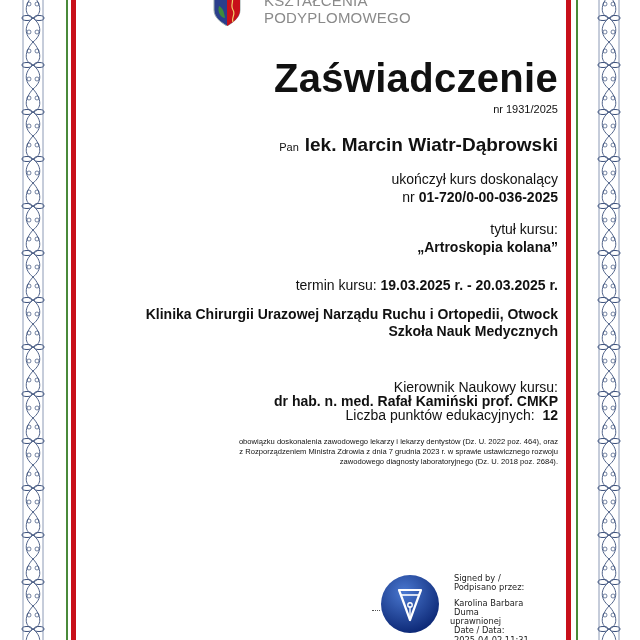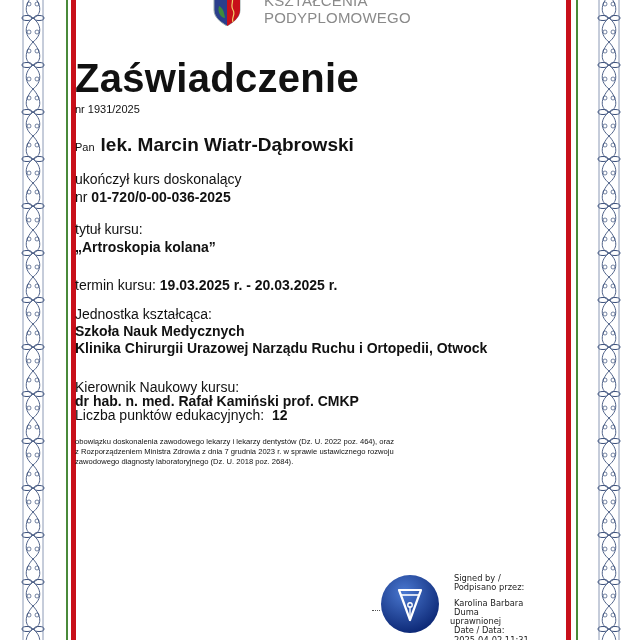--- a/index.html
+++ b/index.html
@@ -4,21 +4,21 @@
 <style>
   html, body { margin:0; padding:0; background:#fff; }
   body { width:640px; height:640px; position:relative; overflow:hidden; font-family:"Liberation Sans", sans-serif; color:#111; }
   .ornament { position:absolute; top:0; width:26px; height:640px; }
   .ornament.left { left:20px; }
   .ornament.right { left:596px; }
   .vline { position:absolute; top:0; height:640px; }
   .logo { position:absolute; left:212px; top:-8px; display:flex; align-items:flex-start; }
   .shield { width:30px; height:34px; }
   .logo-text { margin-left:22px; color:#8a8a8a; font-size:15px; line-height:17px; letter-spacing:0.2px; }
-  .center { position:absolute; left:75px; width:460px; text-align:left; }
+  .center { position:absolute; left:98px; width:460px; text-align:right; }
   .title { top:56px; font-size:40px; font-weight:bold; letter-spacing:0.3px; }
   .nr { top:103px; font-size:11px; }
   .name-row { top:134px; }
   .pan { font-size:11px; margin-right:6px; }
   .name { font-size:19px; font-weight:bold; }
   .t13 { font-size:14px; line-height:18px; }
   .b { font-weight:bold; }
   .legal { font-size:7.6px; line-height:10px; }
   .sig { position:absolute; left:380px; top:574px; }
   .sig-icon { width:60px; height:60px; position:absolute; left:0; top:0; }
@@ -81,23 +81,22 @@
 <div class="center t13" style="top:220px;">
   <div>tytuł kursu:</div>
   <div class="b">„Artroskopia kolana”</div>
 </div>
 
 <div class="center t13" style="top:276px;">
   <span>termin kursu: </span><span class="b">19.03.2025 r. - 20.03.2025 r.</span>
 </div>
 
 <div class="center t13" style="top:306px;line-height:17px;">
-  <div>Jednostka kształcąca:</div>
+  <div class="b">Klinika Chirurgii Urazowej Narządu Ruchu i Ortopedii, Otwock</div>
   <div class="b">Szkoła Nauk Medycznych</div>
-  <div class="b">Klinika Chirurgii Urazowej Narządu Ruchu i Ortopedii, Otwock</div>
 </div>
 
 <div class="center t13" style="top:380px;line-height:14px;">
   <div>Kierownik Naukowy kursu:</div>
   <div class="b">dr hab. n. med. Rafał Kamiński prof. CMKP</div>
   <div><span style="white-space:pre;">Liczba punktów edukacyjnych:  </span><span class="b">12</span></div>
 </div>
 
 <div class="center legal" style="top:437px;">
   <div>obowiązku doskonalenia zawodowego lekarzy i lekarzy dentystów (Dz. U. 2022 poz. 464), oraz</div>

